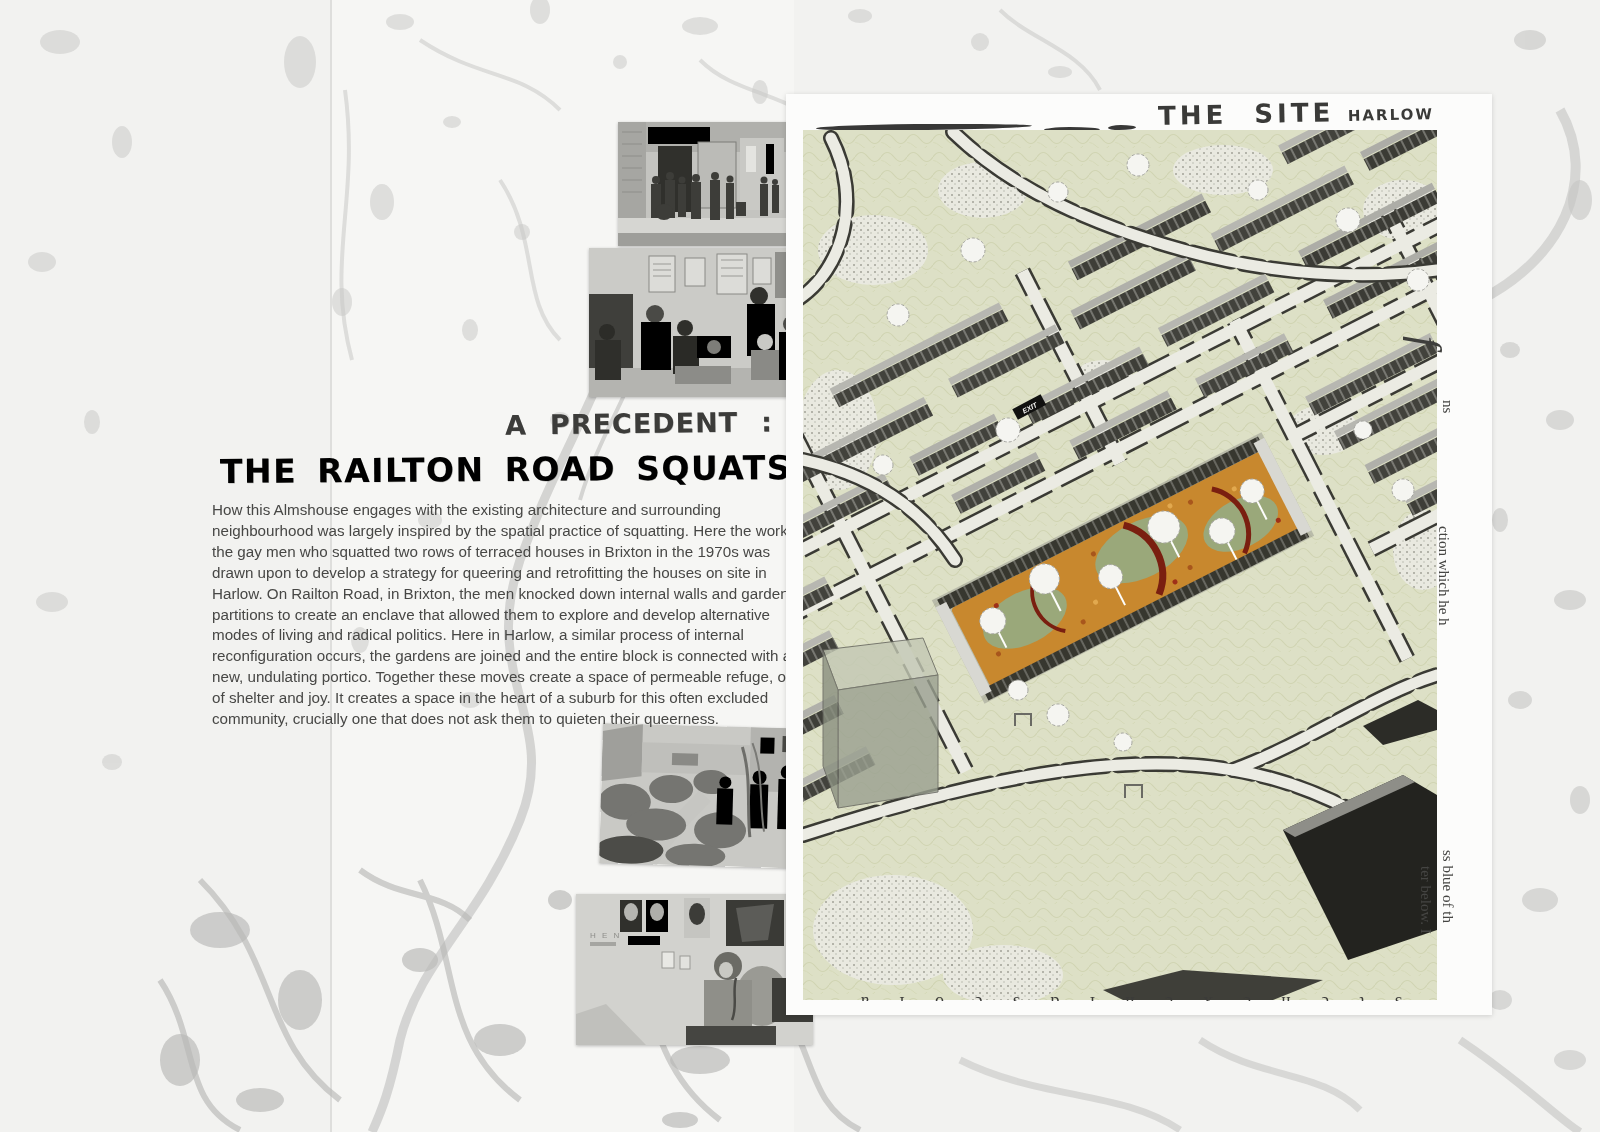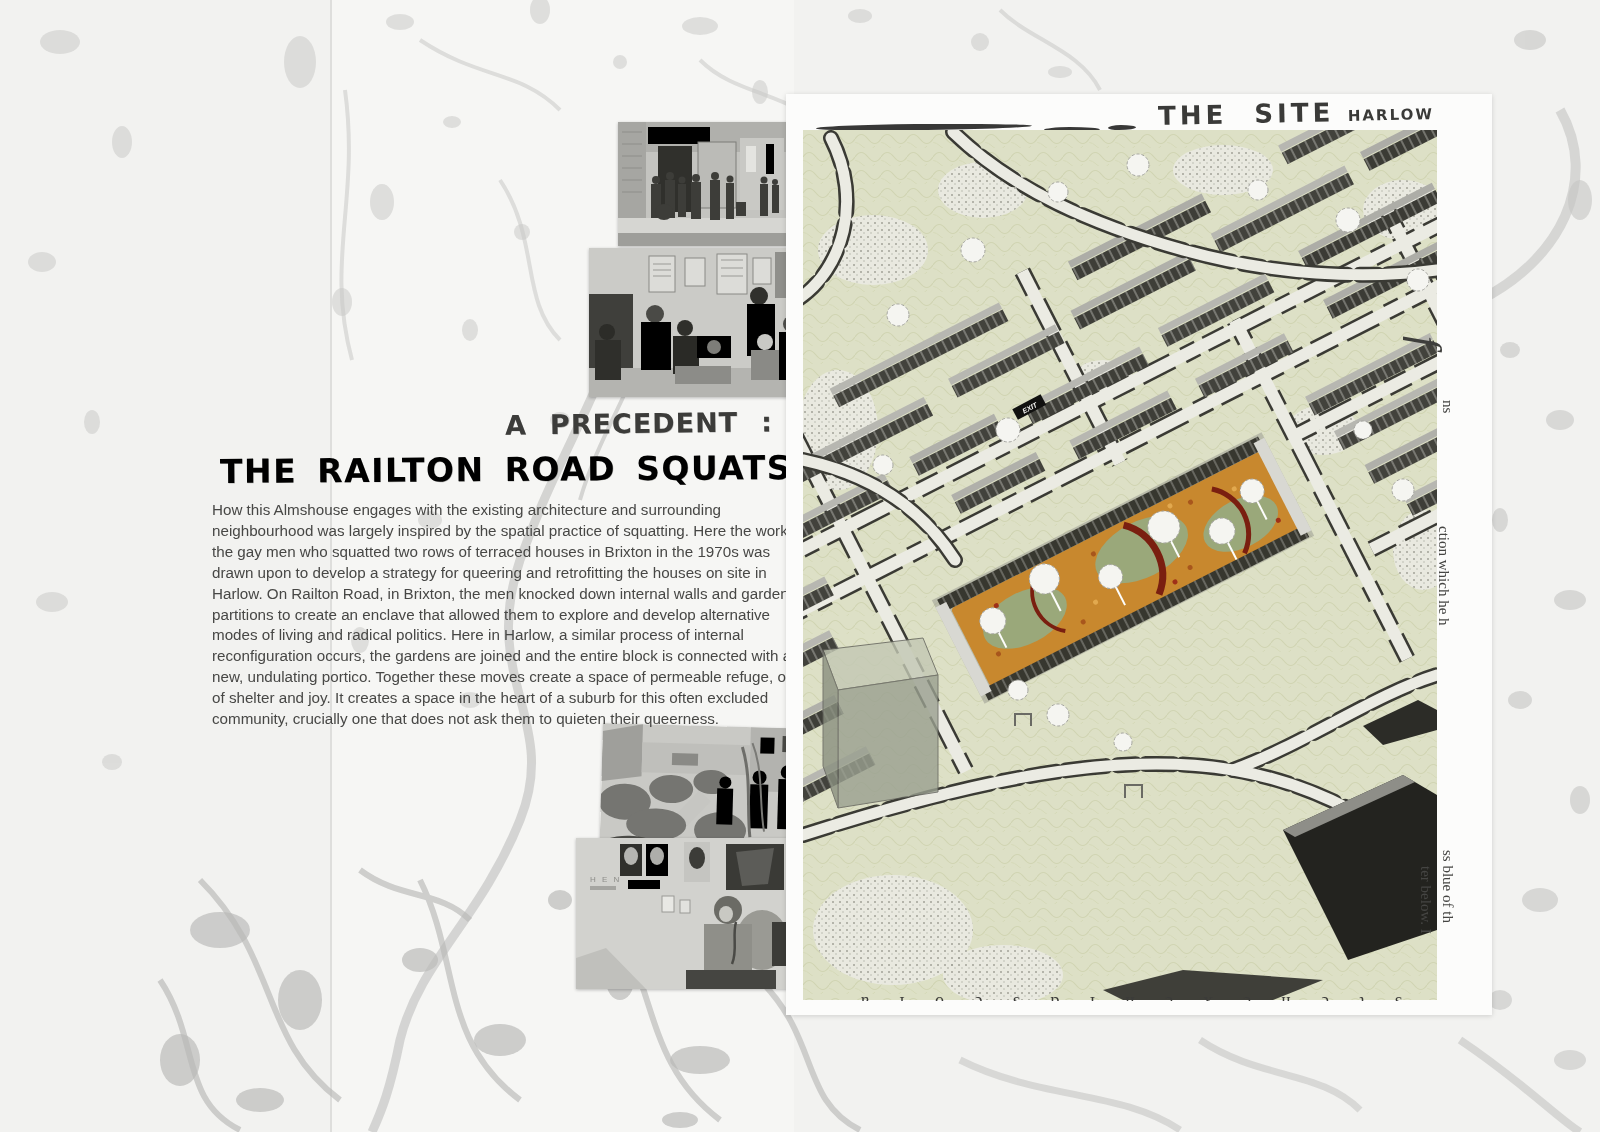--- a/index.html
+++ b/index.html
@@ -24,21 +24,21 @@
           text-shadow:.4px .4px 0 rgba(55,55,53,.35);}
   .bodycopy{position:absolute;left:212px;top:500px;width:596px;z-index:3;
           font-size:15.2px;line-height:20.9px;color:#474745;}
 
   
   .photo{position:absolute;z-index:2;box-shadow:0 1px 3px rgba(0,0,0,.25);}
   .photo svg{display:block;width:100%;height:100%;}
   #photo1{left:618px;top:122px;width:170px;height:124px;}
   #photo2{left:589px;top:248px;width:214px;height:149px;}
   #photo3{left:601px;top:726px;width:214px;height:140px;transform:rotate(1.6deg);}
-  #photo4{left:576px;top:838px;width:237px;height:151px;}
+  #photo4{left:576px;top:894px;width:237px;height:151px;}
 
   
   .paper{position:absolute;left:786px;top:94px;width:706px;height:921px;z-index:4;
          background:#fcfcfb;box-shadow:0 1px 5px rgba(0,0,0,.15);}
   .map-label{position:absolute;left:372px;top:4px;white-space:nowrap;
          font-family:"DejaVu Sans",sans-serif;font-weight:700;color:#3a3a38;
          transform:rotate(-1.2deg);}
   .map-label .t1{font-size:26px;letter-spacing:4px;word-spacing:14px;}
   .map-label .t2{font-size:15px;letter-spacing:2px;margin-left:8px;}
   .map-svg{position:absolute;left:17px;top:36px;width:634px;height:870px;}

